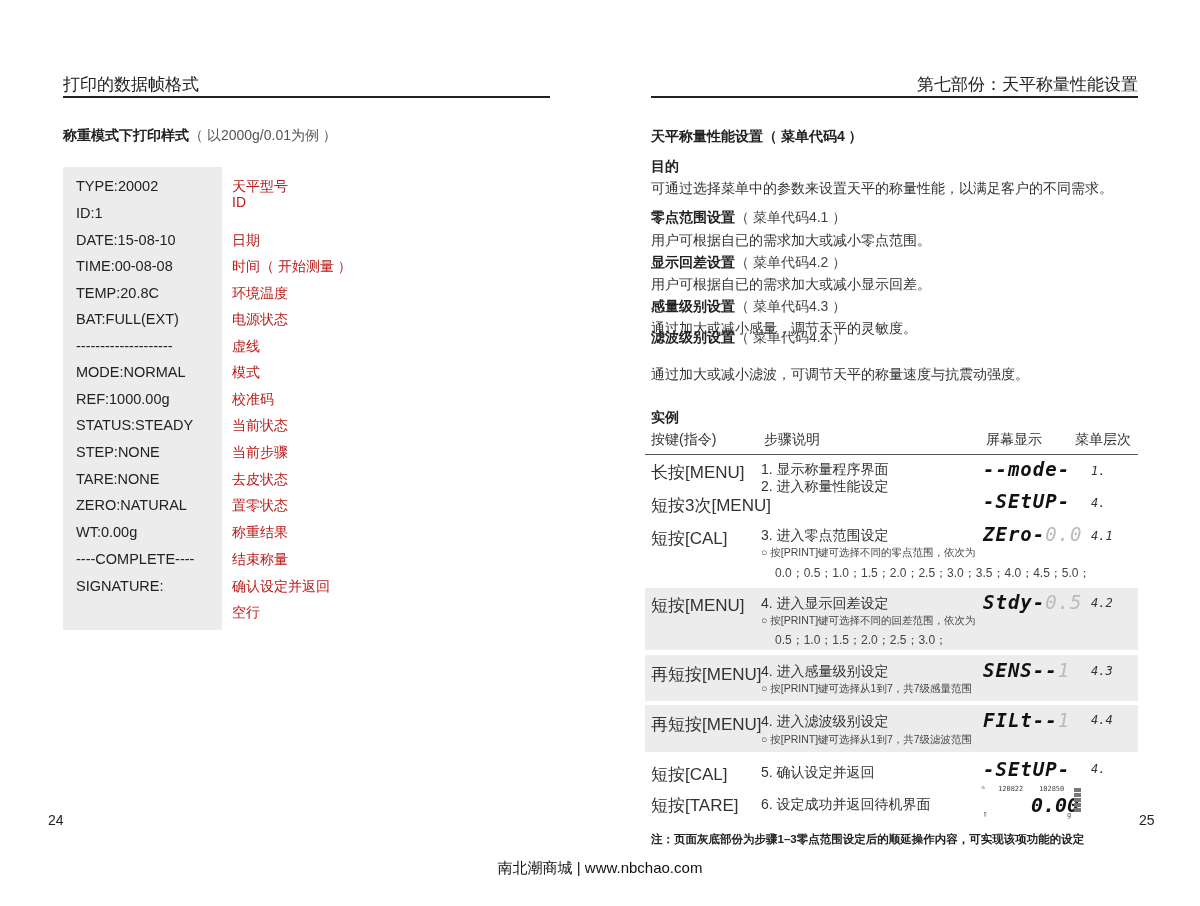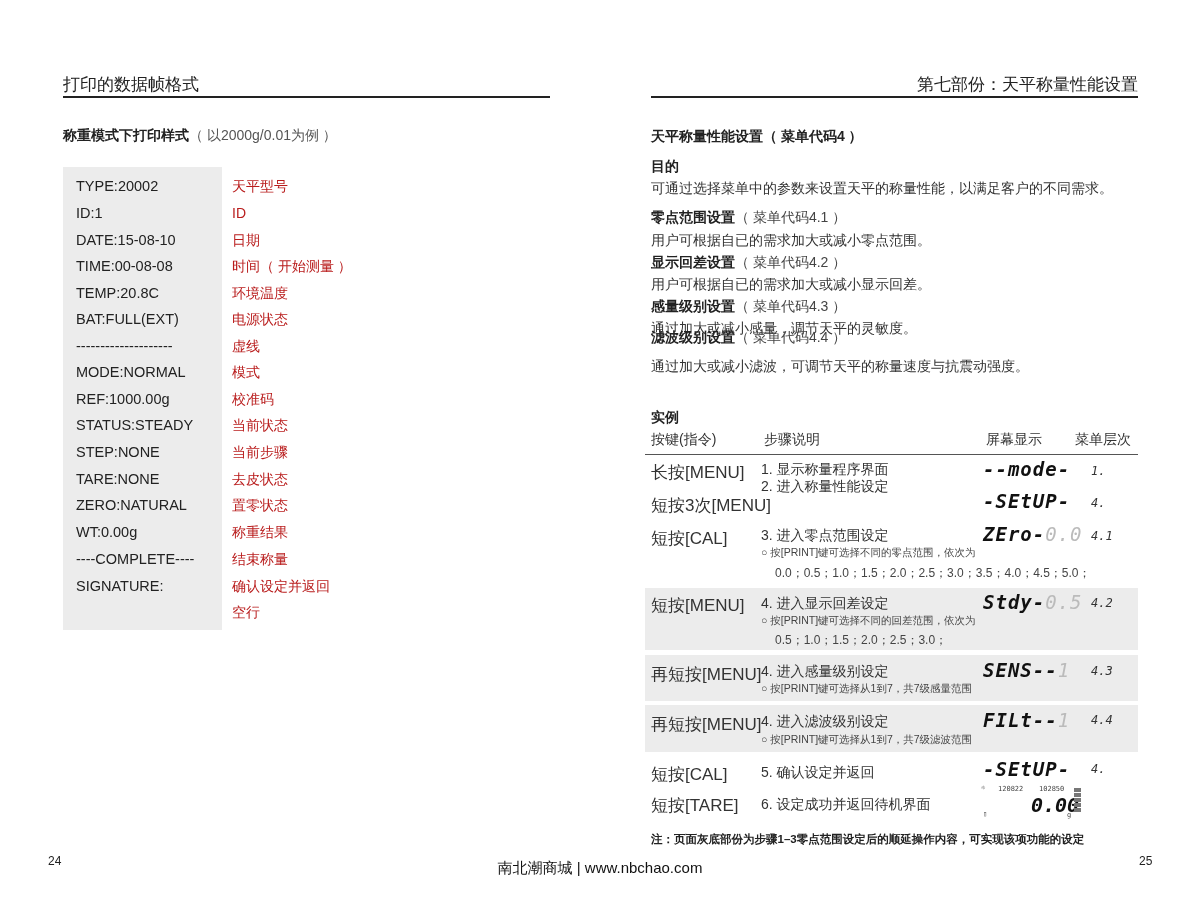--- a/index.html
+++ b/index.html
@@ -34,40 +34,40 @@
   .lcd .dim { color: #bbb; font-weight: normal; }
   .lvl { position: absolute; left: 1091px; font-family: "DejaVu Sans Mono", monospace; font-style: italic; font-size: 12px; color: #333; white-space: nowrap; }
 
   .standby { position: absolute; left: 981px; top: 784px; width: 106px; height: 36px; }
   .standby .tiny { position: absolute; font-size: 7px; color: #444; font-family: "DejaVu Sans Mono", monospace; }
   .standby .big { position: absolute; left: 50px; top: 9px; font-family: "DejaVu Sans Mono", monospace; font-weight: bold; font-style: italic; font-size: 20px; color: #111; }
   .standby .bars { position: absolute; left: 93px; top: 4px; width: 7px; }
   .standby .bars div { height: 4px; margin-bottom: 1px; background: #777; }
 
   .note { position: absolute; left: 651px; top: 832px; font-size: 11.5px; font-weight: bold; color: #222; white-space: nowrap; }
-  .page-num { position: absolute; top: 854px; font-size: 12px; color: #222; }
+  .page-num { position: absolute; top: 812px; font-size: 14px; color: #222; }
   .footer { position: absolute; top: 859px; left: 0; width: 1200px; text-align: center; font-size: 15px; color: #111; }
 </style>
 </head>
 <body>
 
 <div class="abs page-title" style="left:63px; top:73px;">打印的数据帧格式</div>
 <div class="abs rule" style="left:63px; top:96px; width:487px;"></div>
 
 <div class="abs left-sub" style="left:63px; top:127px;">
   <b>称重模式下打印样式</b><span class="paren">（ 以2000g/0.01为例 ）</span>
 </div>
 
 <div class="fmt-box"></div>
 
 <div>
   <div class="fmt-row" style="top:178px;">TYPE:20002</div>
   <div class="fmt-desc" style="top:178px;">天平型号</div>
   <div class="fmt-row" style="top:205px;">ID:1</div>
-  <div class="fmt-desc" style="top:205px;">ID</div>
+  <div class="fmt-desc" style="top:194px;">ID</div>
   <div class="fmt-row" style="top:232px;">DATE:15-08-10</div>
   <div class="fmt-desc" style="top:232px;">日期</div>
   <div class="fmt-row" style="top:258px;">TIME:00-08-08</div>
   <div class="fmt-desc" style="top:258px;">时间（ 开始测量 ）</div>
   <div class="fmt-row" style="top:285px;">TEMP:20.8C</div>
   <div class="fmt-desc" style="top:285px;">环境温度</div>
   <div class="fmt-row" style="top:311px;">BAT:FULL(EXT)</div>
   <div class="fmt-desc" style="top:311px;">电源状态</div>
   <div class="fmt-row" style="top:338px;">--------------------</div>
   <div class="fmt-desc" style="top:338px;">虚线</div>
@@ -102,21 +102,21 @@
 <div class="rt bold" style="top:158px;">目的</div>
 <div class="rt" style="top:180px;">可通过选择菜单中的参数来设置天平的称量性能，以满足客户的不同需求。</div>
 
 <div class="rt bold" style="top:209px;"><span>零点范围设置</span><span class="paren">（ 菜单代码4.1 ）</span></div>
 <div class="rt" style="top:232px;">用户可根据自已的需求加大或减小零点范围。</div>
 <div class="rt bold" style="top:254px;"><span>显示回差设置</span><span class="paren">（ 菜单代码4.2 ）</span></div>
 <div class="rt" style="top:276px;">用户可根据自已的需求加大或减小显示回差。</div>
 <div class="rt bold" style="top:298px;"><span>感量级别设置</span><span class="paren">（ 菜单代码4.3 ）</span></div>
 <div class="rt" style="top:320px;">通过加大或减小感量，调节天平的灵敏度。</div>
 <div class="rt bold" style="top:329px;"><span>滤波级别设置</span><span class="paren">（ 菜单代码4.4 ）</span></div>
-<div class="rt" style="top:358px;">通过加大或减小滤波，可调节天平的称量速度与抗震动强度。</div>
+<div class="rt" style="top:366px;">通过加大或减小滤波，可调节天平的称量速度与抗震动强度。</div>
 
 <div class="rt bold" style="top:409px;">实例</div>
 <div class="hdr-cell" style="left:651px; top:431px;">按键(指令)</div>
 <div class="hdr-cell" style="left:764px; top:431px;">步骤说明</div>
 <div class="hdr-cell" style="left:986px; top:431px;">屏幕显示</div>
 <div class="hdr-cell" style="left:1075px; top:431px;">菜单层次</div>
 <div class="thin-rule"></div>
 
 <div class="gray-band" style="top:588px; height:62px;"></div>
 <div class="gray-band" style="top:655px; height:46px;"></div>

